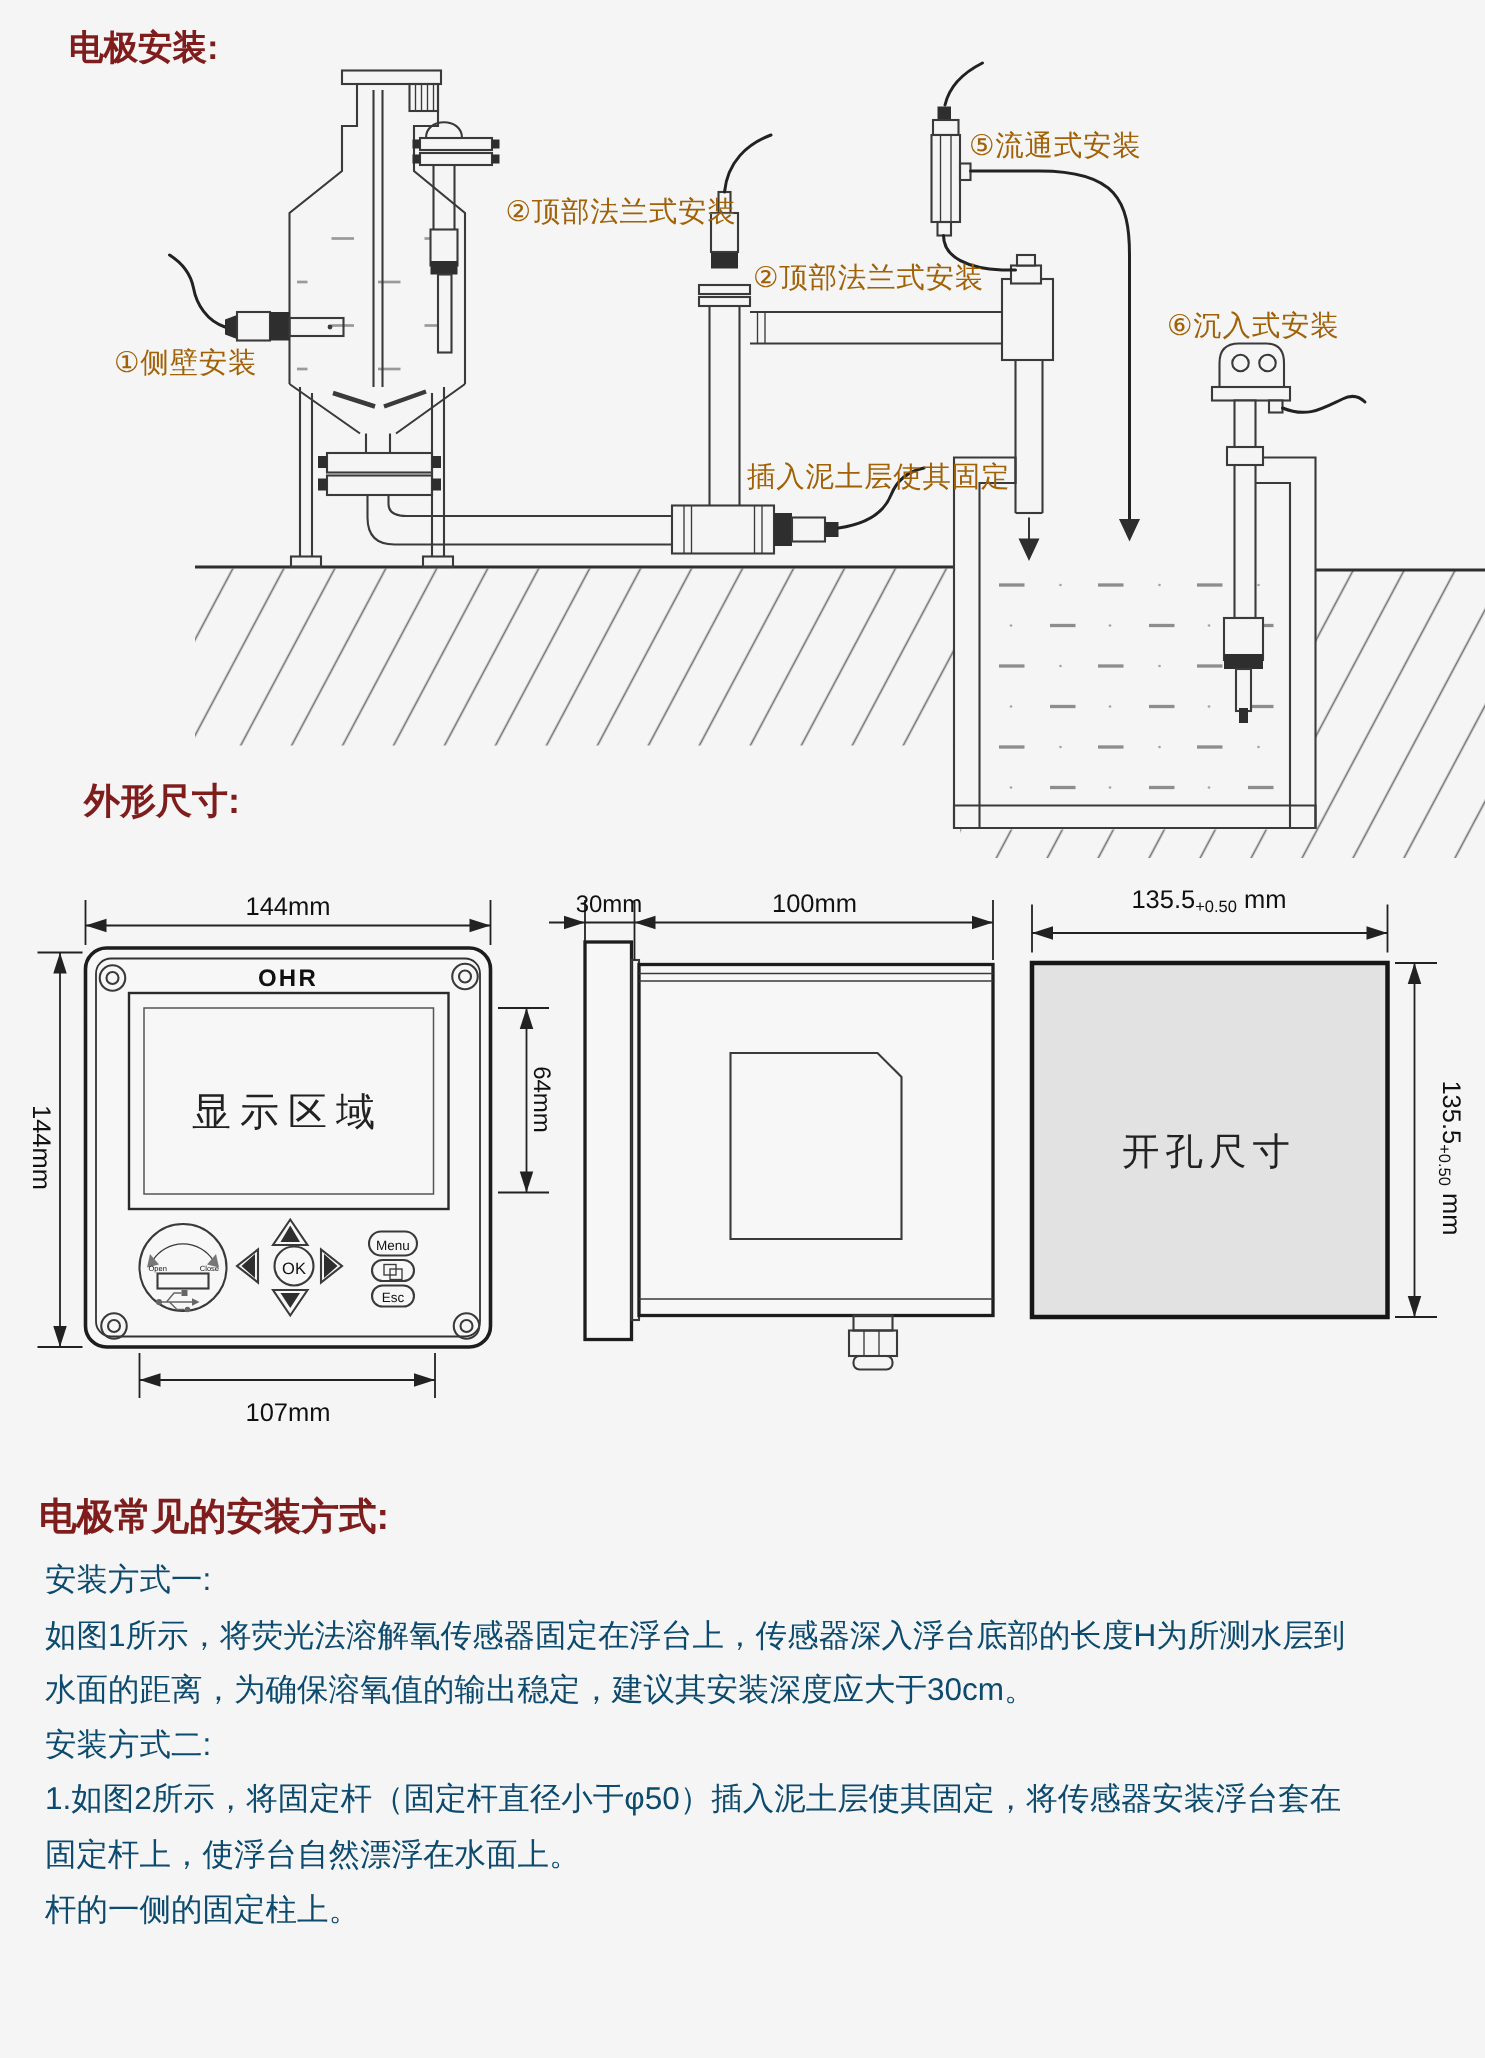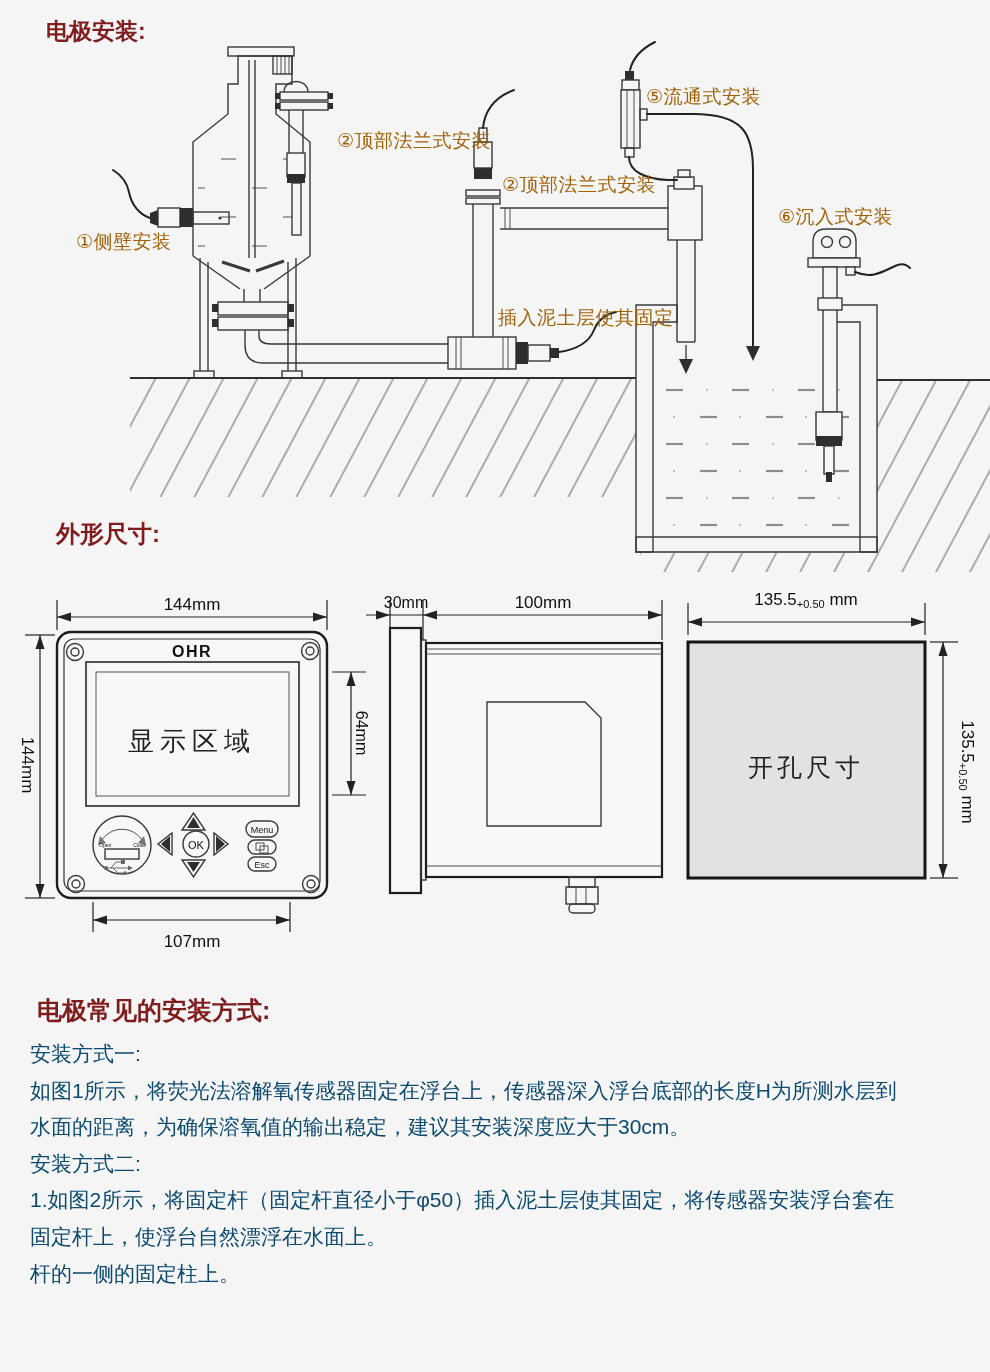--- a/index.html
+++ b/index.html
@@ -352,21 +352,21 @@
         <i>0</i>
       </span> <span>mm</span>
   </div>
   <div class="abs tol rot90" style="left:977px;top:692px;width:160px;text-align:center;">
     <span>135.5</span><span class="stack">
         <i>+0.5</i>
         <i>0</i>
       </span> <span>mm</span>
   </div>
 
-  <div class="abs sec-title" style="left:26px;top:994px;font-size:25px;margin-left:11px;">电极常见的安装方式:</div>
+  <div class="abs sec-title" style="left:26px;top:994px;font-size:25px;">电极常见的安装方式:</div>
   <div class="abs" style="left:30px;top:1036px;width:940px;">
     <div class="instr">安装方式一:</div>
     <div class="instr">如图1所示，将荧光法溶解氧传感器固定在浮台上，传感器深入浮台底部的长度H为所测水层到</div>
     <div class="instr">水面的距离，为确保溶氧值的输出稳定，建议其安装深度应大于30cm。</div>
     <div class="instr">安装方式二:</div>
     <div class="instr">1.如图2所示，将固定杆（固定杆直径小于φ50）插入泥土层使其固定，将传感器安装浮台套在</div>
     <div class="instr">固定杆上，使浮台自然漂浮在水面上。</div>
     <div class="instr">杆的一侧的固定柱上。</div>
   </div>
 

